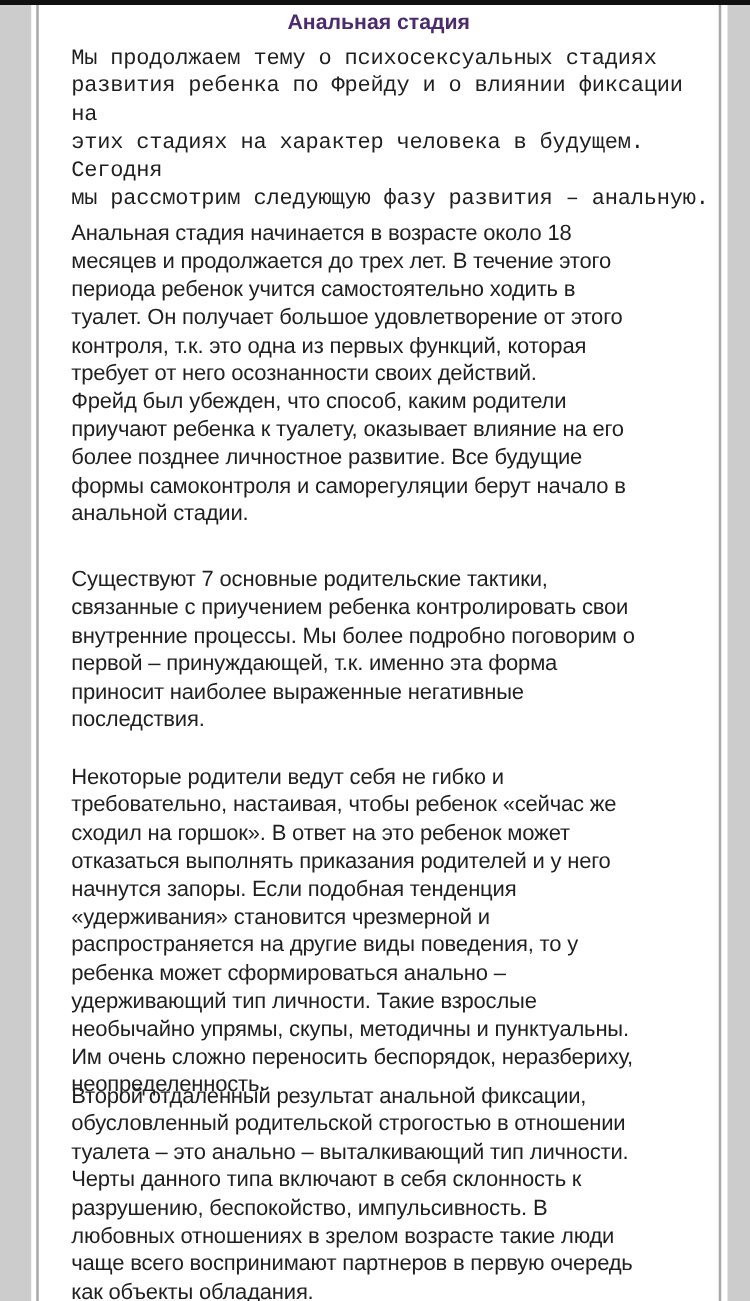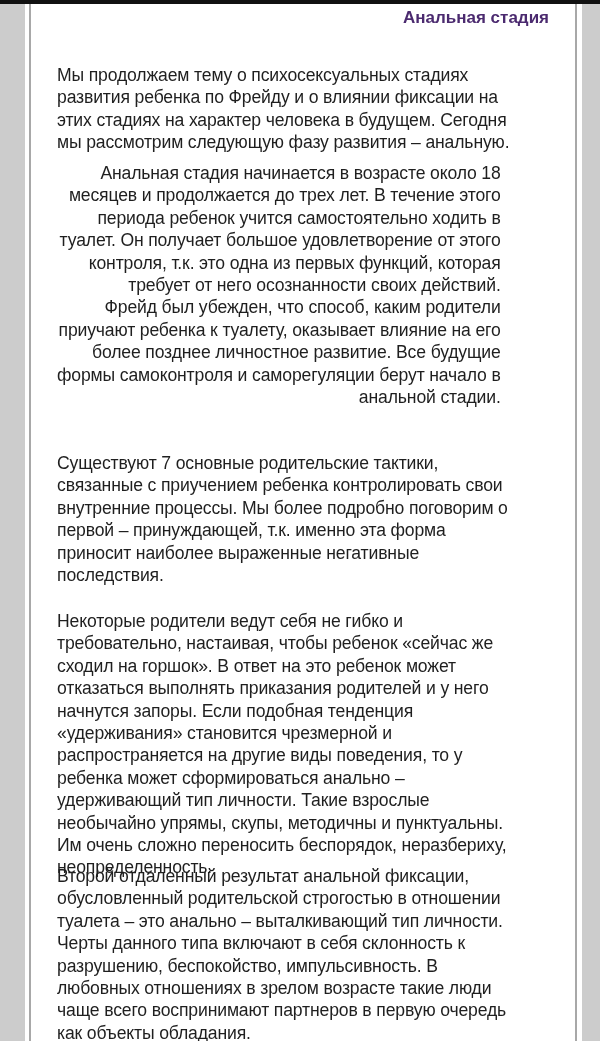--- a/index.html
+++ b/index.html
@@ -40,39 +40,39 @@
       width: 2px; height: 1037px;
       background: #a8a8a8;
     }
     .content {
       position: absolute;
       left: 57px;
       top: 6px;
       width: 520px;
     }
     .title {
-      text-align: right;
+      text-align: center;
       color: #4b2a6f;
       font-weight: bold;
       font-size: 17px;
       line-height: 24px;
       margin: 0;
       padding-left: 0;
       width: 492px;
     }
     .paragraph {
       color: #1f1f1f;
       font-size: 17.6px;
       line-height: 22.4px;
       margin: 0;
       white-space: pre-line;
       letter-spacing: -0.15px;
     }
-    .p1 { position: absolute; top: 58px; }
-    .p2 { position: absolute; top: 156px; text-align: right; }
+    .p1 { position: absolute; top: 30px; font-family: Liberation Mono, monospace; }
+    .p2 { position: absolute; top: 169px; }
     .p3 { position: absolute; top: 446px; }
     .p4 { position: absolute; top: 604px; }
     .p5 { position: absolute; top: 859px; }
   </style>
 </head>
 <body>
 
 <div class="top-strip"></div>
 <div class="page"></div>
 <div class="page-border-left"></div>

